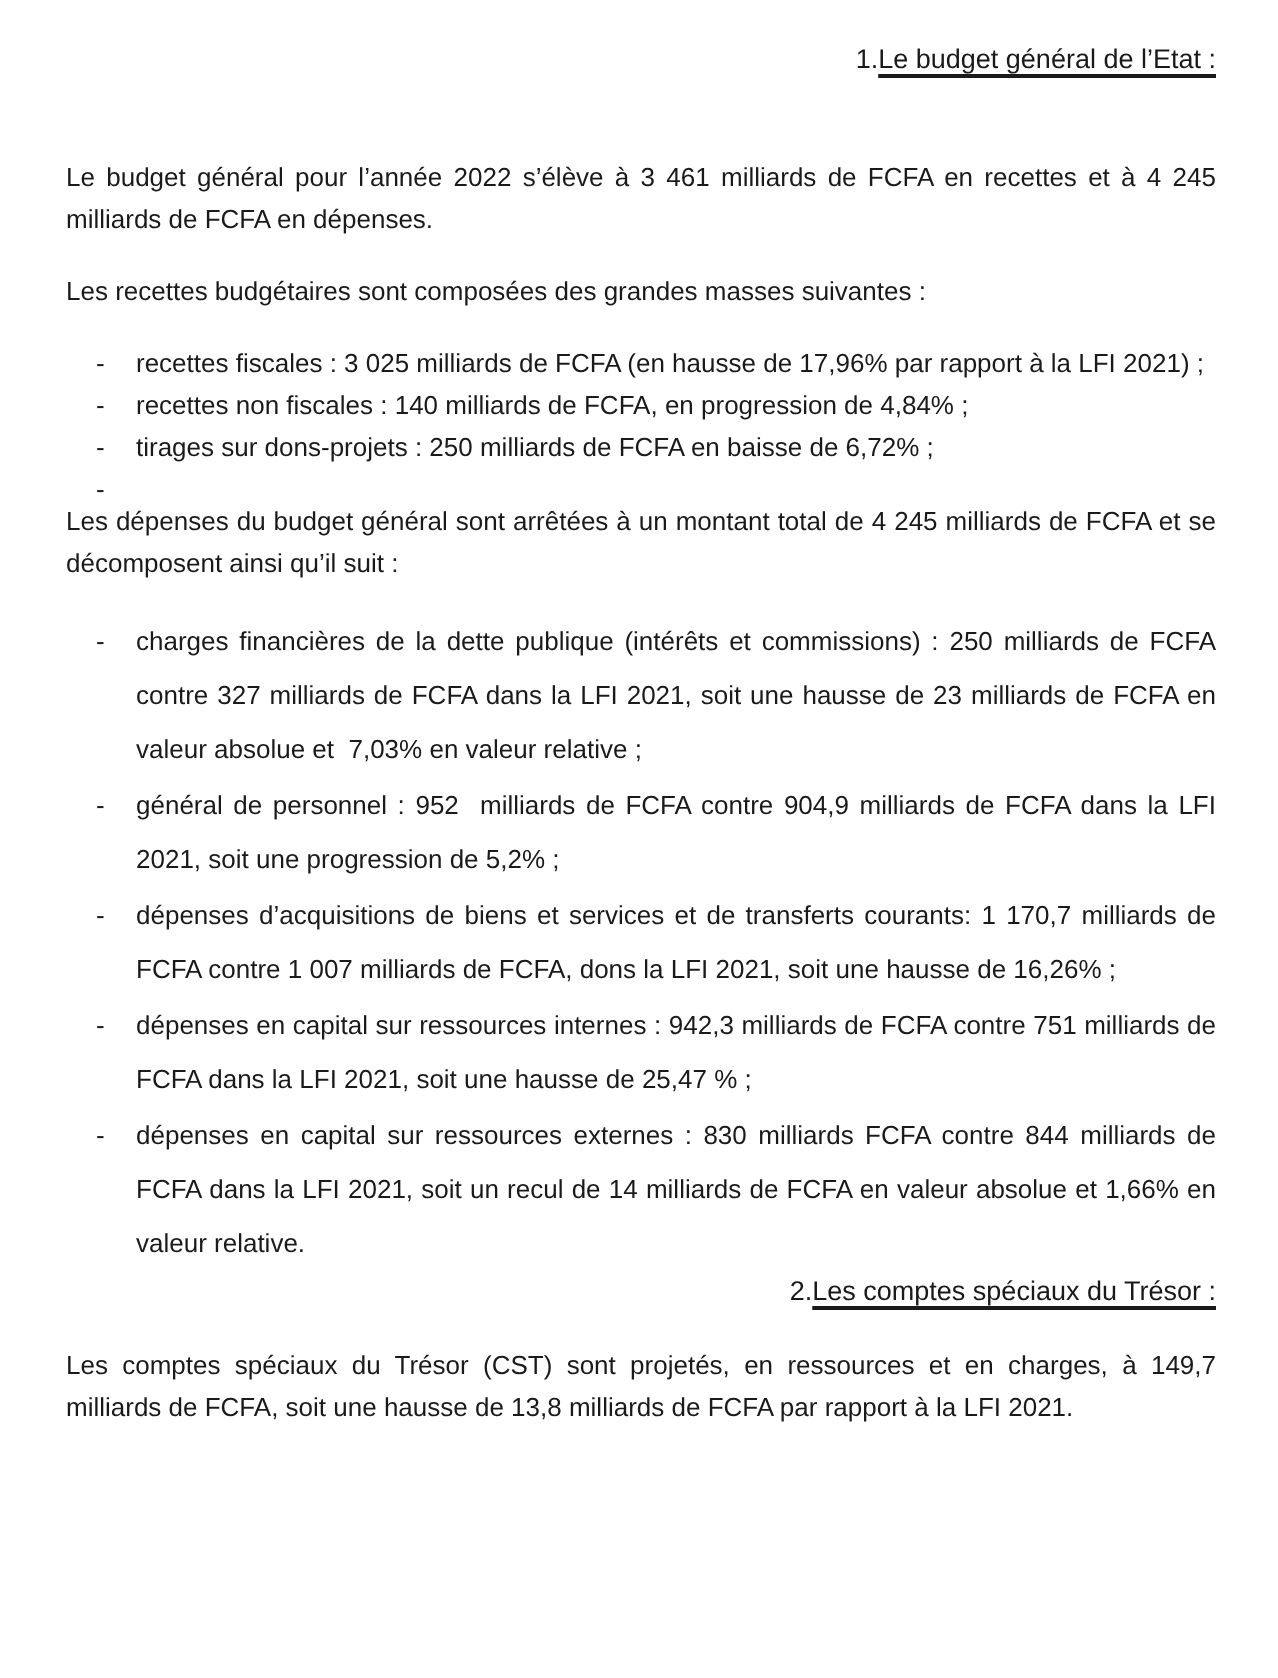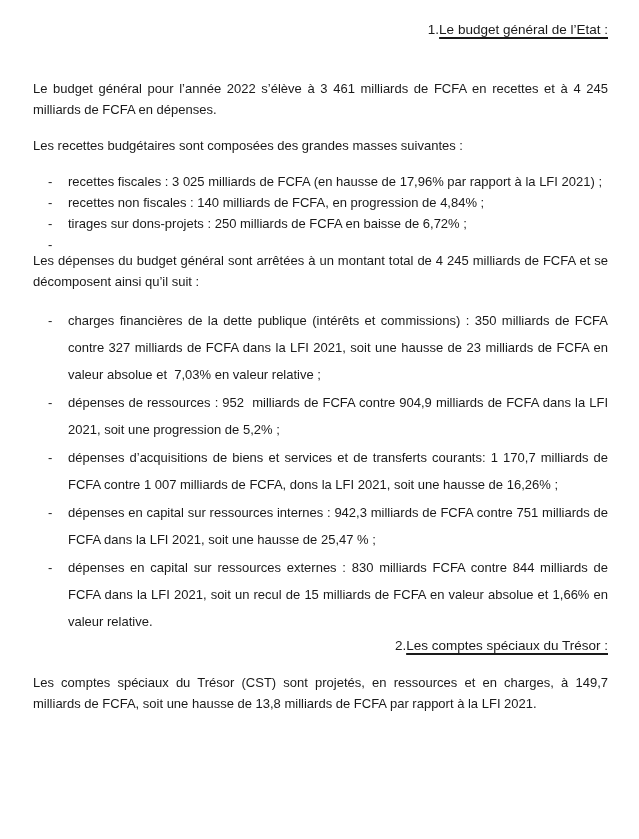--- a/index.html
+++ b/index.html
@@ -59,22 +59,22 @@
       <p class="para"><span>Le budget général pour l’année 2022 s’élève à 3 461 milliards de FCFA en recettes et à 4 245 milliards de FCFA en dépenses.</span></p>
       <p class="para"><span>Les recettes budgétaires sont composées des grandes masses suivantes :</span></p>
       <div class="list single">
         <div class="li"><span class="dash">-</span><span><span>recettes fiscales : 3 025 milliards de FCFA (en hausse de 17,96% par rapport à la LFI 2021) ;</span></span></div>
         <div class="li"><span class="dash">-</span><span><span>recettes non fiscales : 140 milliards de FCFA, en progression de 4,84% ;</span></span></div>
         <div class="li"><span class="dash">-</span><span><span>tirages sur dons-projets : 250 milliards de FCFA en baisse de 6,72% ;</span></span></div>
         <div class="li"><span class="dash">-</span></div>
       </div>
       <p class="para"><span>Les dépenses du budget général sont arrêtées à un montant total de </span><b>4 245</b><span> milliards de FCFA et se décomposent ainsi qu’il suit :</span></p>
       <div class="list wide">
-        <div class="li"><span class="dash">-</span><span><span>charges financières de la dette publique (intérêts et commissions) : </span><b>350</b><span> milliards de FCFA contre </span><b>327</b><span> milliards de FCFA dans la LFI 2021, soit une hausse de </span><b>23</b><span> milliards de FCFA en valeur absolue et  </span><b>7,03%</b><span> en valeur relative ;</span></span></div>
-        <div class="li"><span class="dash">-</span><span><span>dépenses de ressources : </span><b>952</b><span>  milliards de FCFA contre </span><b>904,9</b><span> milliards de FCFA dans la LFI 2021, soit une progression de </span><b>5,2%</b><span> ;</span></span></div>
+        <div class="li"><span class="dash">-</span><span><span>charges financières de la dette publique (intérêts et commissions) : </span><b>250</b><span> milliards de FCFA contre </span><b>327</b><span> milliards de FCFA dans la LFI 2021, soit une hausse de </span><b>23</b><span> milliards de FCFA en valeur absolue et  </span><b>7,03%</b><span> en valeur relative ;</span></span></div>
+        <div class="li"><span class="dash">-</span><span><span>général de personnel : </span><b>952</b><span>  milliards de FCFA contre </span><b>904,9</b><span> milliards de FCFA dans la LFI 2021, soit une progression de </span><b>5,2%</b><span> ;</span></span></div>
         <div class="li"><span class="dash">-</span><span><span>dépenses d’acquisitions de biens et services et de transferts courants: </span><b>1 170,7</b><span> milliards de FCFA contre </span><b>1 007 milliards</b><span> de FCFA, dons la LFI 2021, soit une </span><b>hausse</b><span> de </span><b>16,26%</b><span> ;</span></span></div>
         <div class="li"><span class="dash">-</span><span><span>dépenses en capital sur ressources internes : </span><b>942,3</b><span> milliards de FCFA contre </span><b>751</b><span> milliards de FCFA dans la LFI 2021, soit une hausse de </span><b>25,47 %</b><span> ;</span></span></div>
-        <div class="li"><span class="dash">-</span><span><span>dépenses en capital sur ressources externes : </span><b>830</b><span> milliards FCFA contre </span><b>844</b><span> milliards de FCFA dans la LFI 2021, soit un recul de </span><b>15</b><span> milliards de FCFA en valeur absolue et </span><b>1,66%</b><span> en valeur relative.</span></span></div>
+        <div class="li"><span class="dash">-</span><span><span>dépenses en capital sur ressources externes : </span><b>830</b><span> milliards FCFA contre </span><b>844</b><span> milliards de FCFA dans la LFI 2021, soit un recul de </span><b>14</b><span> milliards de FCFA en valeur absolue et </span><b>1,66%</b><span> en valeur relative.</span></span></div>
       </div>
       <div class="heading"><span class="h-num">2.</span><span class="h-text">Les comptes spéciaux du Trésor :</span></div>
       <p class="para"><span>Les comptes spéciaux du Trésor (CST) sont projetés, en ressources et en charges, à 149,7 milliards de FCFA, soit une hausse de 13,8 milliards de FCFA par rapport à la LFI 2021.</span></p>
     </div>
 </div>
 
 </body></html>

